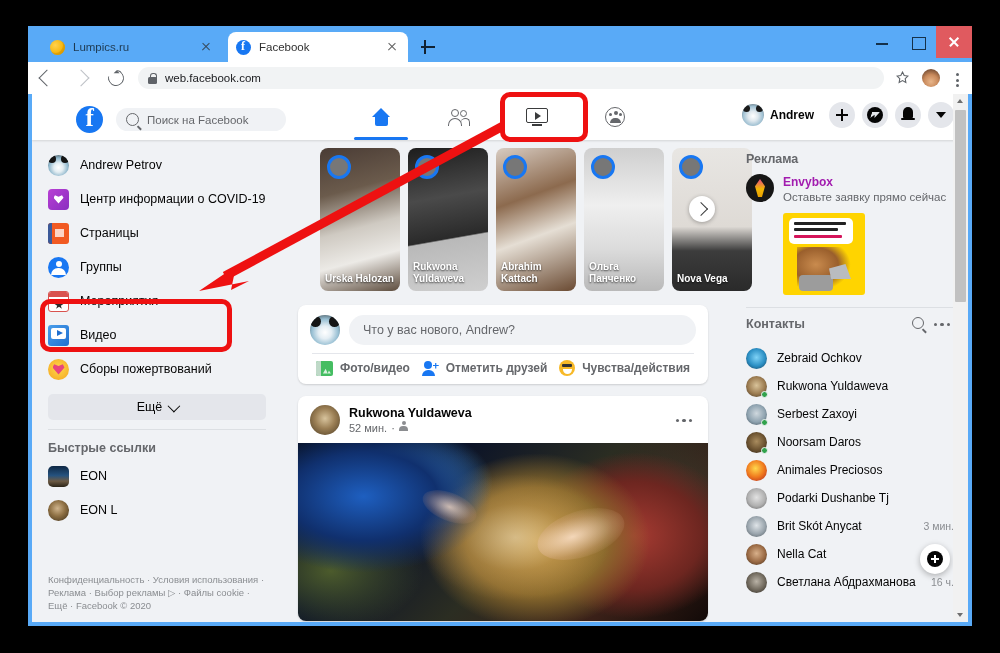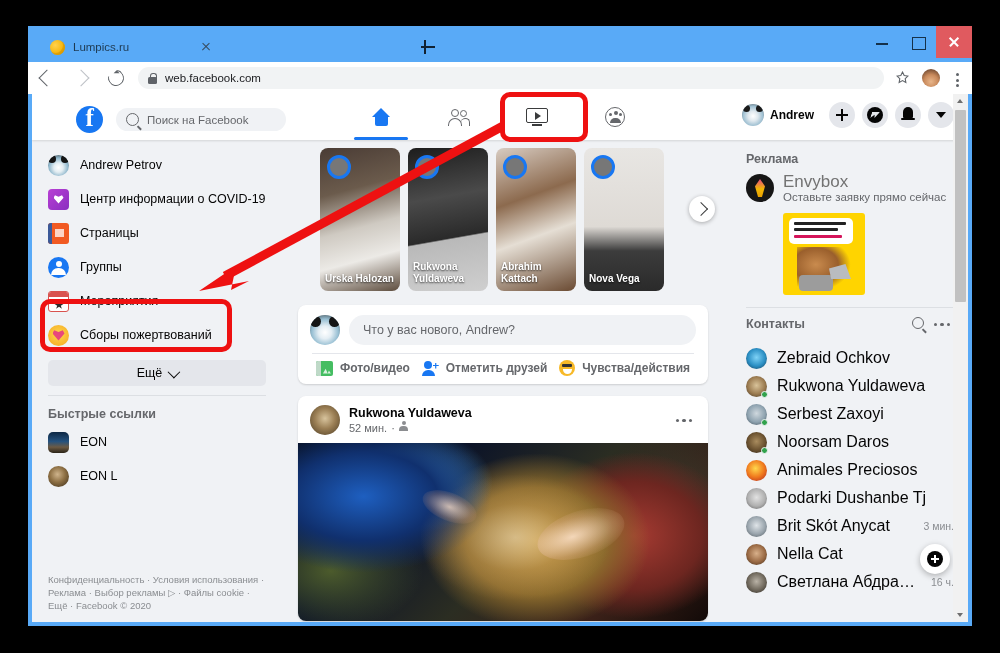--- a/index.html
+++ b/index.html
@@ -217,36 +217,36 @@
   .rhead{font-size:12.5px;color:#65676b;font-weight:600;margin:4px 0 8px 0;display:flex;align-items:center;}
   .rhead .sp{flex:1 1 auto;}
   .rh-ic{width:24px;height:24px;position:relative;}
   .rh-ic .mg{position:absolute;left:6px;top:5px;width:10px;height:10px;border:1.5px solid #65676b;border-radius:50%;}
   .rh-ic .mg::after{content:"";position:absolute;right:-4px;bottom:-3px;width:5px;height:1.5px;background:#65676b;transform:rotate(45deg);}
   .rh-ic.dots i{position:absolute;top:11px;width:3.2px;height:3.2px;border-radius:50%;background:#65676b;}
   .rh-ic.dots i:nth-child(1){left:4px;}.rh-ic.dots i:nth-child(2){left:10.4px;}.rh-ic.dots i:nth-child(3){left:16.8px;}
   .ad{display:flex;gap:9px;}
   .ad-av{width:28px;height:28px;border-radius:50%;flex:0 0 auto;background:#161616;position:relative;overflow:hidden;}
   .ad-av::after{content:"";position:absolute;left:9px;top:5px;width:10px;height:18px;background:linear-gradient(180deg,#e84a7f 0%,#f2b705 55%,#e8a000 100%);clip-path:polygon(50% 0,100% 40%,70% 100%,30% 100%,0 40%);}
-  .ad-name{font-size:17px;font-weight:400;color:#737373;line-height:16px;}
+  .ad-name{font-size:12px;font-weight:700;color:#a21caf;line-height:16px;}
   .ad-sub{font-size:11.5px;color:#65676b;line-height:15px;}
   .ad-img{margin:8px 0 0 37px;width:82px;height:82px;border-radius:3px;background:#ffd400;position:relative;overflow:hidden;}
   .ad-bub{position:absolute;left:6px;top:5px;width:64px;height:26px;background:#fff;border-radius:5px;}
   .ad-bub .l1{position:absolute;left:5px;top:4px;width:52px;height:3px;background:#222;border-radius:1px;}
   .ad-bub .l2{position:absolute;left:5px;top:10px;width:44px;height:3px;background:#222;border-radius:1px;}
   .ad-bub .l3{position:absolute;left:5px;top:17px;width:48px;height:2.5px;background:#d4145a;border-radius:1px;}
   .ad-man{position:absolute;left:14px;bottom:4px;width:54px;height:44px;
     background:radial-gradient(ellipse at 35% 40%,#c98b4e 0%,#9a5f2c 45%,rgba(0,0,0,0) 70%);}
   .ad-man::before{content:"";position:absolute;left:2px;bottom:0;width:34px;height:16px;background:#9c9c9c;border-radius:4px;}
   .ad-man::after{content:"";position:absolute;right:0px;bottom:12px;width:22px;height:15px;background:#b9bcc0;clip-path:polygon(10% 100%,0 30%,75% 0,100% 100%);}
   .rhr{height:1px;background:#dcdfe3;margin:12px 0 2px 0;}
   .contact{display:flex;align-items:center;height:28px;gap:10px;}
   .cav{width:21px;height:21px;border-radius:50%;flex:0 0 auto;position:relative;}
   .cav .on{position:absolute;right:-1px;bottom:-1px;width:7px;height:7px;border-radius:50%;background:#31a24c;border:1.5px solid #f0f2f5;box-sizing:border-box;}
-  .cname{font-size:16px;color:#050505;flex:1 1 auto;white-space:nowrap;overflow:hidden;text-overflow:ellipsis;}
+  .cname{font-size:12px;color:#050505;flex:1 1 auto;white-space:nowrap;overflow:hidden;text-overflow:ellipsis;}
   .ctime{font-size:10.5px;color:#8a8d91;flex:0 0 auto;}
   .fab{position:absolute;right:18px;bottom:48px;width:30px;height:30px;border-radius:50%;background:#fff;box-shadow:0 2px 6px rgba(0,0,0,.28);display:flex;align-items:center;justify-content:center;}
   .fab .b{width:16px;height:16px;border-radius:50%;background:#050505;position:relative;}
   .fab .b::before,.fab .b::after{content:"";position:absolute;background:#fff;}
   .fab .b::before{left:4px;top:7.3px;width:8px;height:1.7px;}
   .fab .b::after{left:7.1px;top:4px;width:1.7px;height:8px;}
 
   
   .sbar{position:absolute;right:0;top:0;width:15px;height:528px;background:#f1f1f1;}
   .sb-up,.sb-dn{position:absolute;left:0;width:15px;height:15px;}
@@ -268,20 +268,25 @@
 <div class="screen">
 
   <div class="browser">
 
     <div class="tabstrip">
       <div class="tab inactive">
         <span class="tab-fav fav-lumpics"></span>
         <span class="tab-title">Lumpics.ru</span>
         <span class="tab-x"></span>
       </div>
+      <div class="tab active">
+        <span class="tab-fav fav-fb"></span>
+        <span class="tab-title">Facebook</span>
+        <span class="tab-x"></span>
+      </div>
       <div class="newtab"></div>
       <div class="wctrls">
         <div class="wbtn w-min">
             <i class="g"></i>
           </div>
         <div class="wbtn w-max">
             <i class="g"></i>
           </div>
         <div class="wbtn w-close">
             <i class="g1"></i>
@@ -388,20 +393,24 @@
           </div>
           <div class="lrow">
             <span class="lic ic-groups"></span>
             <span class="lbl">Группы</span>
           </div>
           <div class="lrow">
             <span class="lic ic-events"></span>
             <span class="lbl">Мероприятия</span>
           </div>
           <div class="lrow">
+            <span class="lic ic-video"></span>
+            <span class="lbl">Видео</span>
+          </div>
+          <div class="lrow">
             <span class="lic ic-donate"></span>
             <span class="lbl">Сборы пожертвований</span>
           </div>
 
           <div class="morebtn">
             <span class="t">Ещё</span>
             <span class="chev"></span>
           </div>
           <div class="hr"></div>
           <div class="sechead">Быстрые ссылки</div>
@@ -422,20 +431,24 @@
               <span class="ring"></span>
               <span class="nm">Urska Halozan</span>
             </div>
             <div class="story s2">
               <span class="ring"></span>
               <span class="nm">Rukwona Yuldaweva</span>
             </div>
             <div class="story s3">
               <span class="ring"></span>
               <span class="nm">Abrahim Kattach</span>
+            </div>
+            <div class="story s4">
+              <span class="ring"></span>
+              <span class="nm">Ольга Панченко</span>
             </div>
             <div class="story s5">
               <span class="ring"></span>
               <span class="nm">Nova Vega</span>
             </div>
             <div class="story-next">
               <span class="arr-r"></span>
             </div>
           </div>
 

